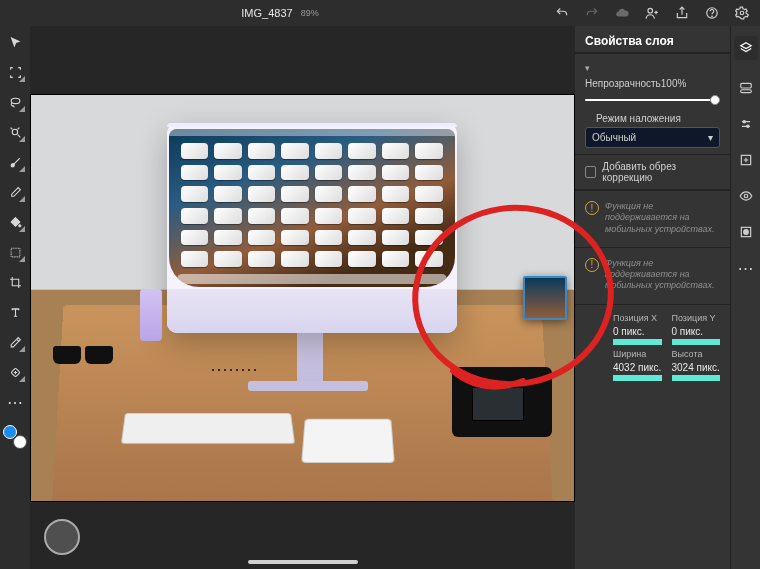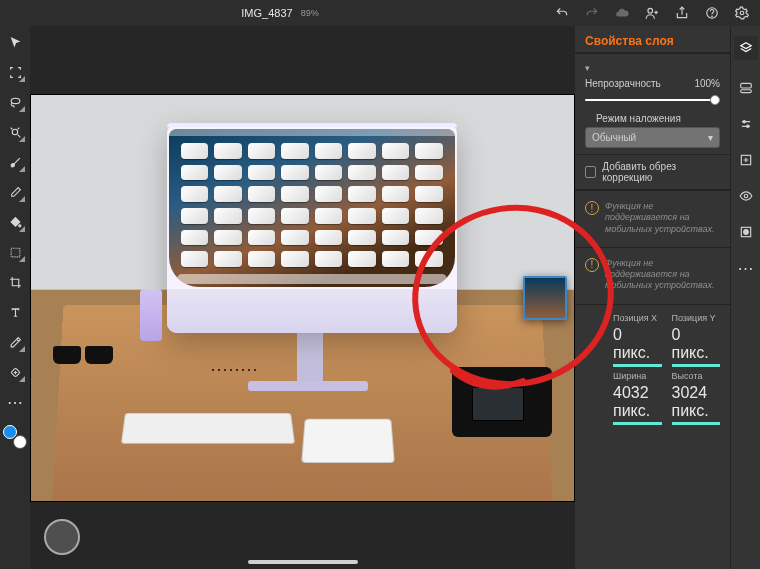--- a/index.html
+++ b/index.html
@@ -49,40 +49,40 @@
   .glasses span{ flex:1; background:#101010; border-radius:3px 3px 6px 6px;}
   .beads { position:absolute; top:67%; left:33%; width:50px; height:10px; background:radial-gradient(#3a2a1a 20%,transparent 22%) repeat-x; background-size:6px 6px;}
   .camera { position:absolute; top:67%; right:4%; width:100px; height:70px; background:#101010; border-radius:6px;}
   .camera .lcd{ position:absolute; top:20px; left:20px; width:52px; height:34px; background:#2a2f33; border:1px solid #000;}
   .quicklook { position:absolute; bottom:14px; left:14px; width:36px; height:36px; border-radius:50%; border:2px solid #aaa; background:rgba(120,120,120,.5);}
   
   .floating-thumb { position:absolute; right:8px; top:50%; transform:translateY(-50%); width:44px; height:44px; border:2px solid #3a88c8; background:linear-gradient(#0a3a5a,#915c3a); box-shadow:0 2px 8px rgba(0,0,0,.5); border-radius:2px;}
 
   
   .rightcol { width: 155px; background: #343434; display: flex; flex-direction: column; font-size: 10px; }
-  .panel-title { padding: 8px 10px 4px; color: #f97316; font-size: 12px; font-weight: 600; border-bottom: 1px solid #232323;}
+  .panel-title { padding: 8px 10px 4px; color: #ffffff; font-size: 12px; font-weight: 600; border-bottom: 1px solid #232323;}
   .layer-row { display:flex; align-items:center; gap:8px; padding:6px 10px; }
   .layer-thumb { width:26px; height:20px; background:linear-gradient(#3a5a7a,#a06a3a); border:1px solid #555; }
   .sect { border-top: 1px solid #232323; padding: 6px 10px; }
   .sect-hd { display:flex; align-items:center; gap:6px; color:#cfcfcf; cursor:default; padding:3px 0; font-size:9px; letter-spacing:.3px;}
   .chev { width:8px; height:8px; display:inline-block; }
   .chev.open::before { content:"▾"; font-size:9px; color:#aaa;}
-  .field-row { display:flex; justify-content:space-between; align-items:center; margin:4px 0; }
+  .field-row { display:flex; align-items:center; margin:4px 0; }
   .slider { position:relative; height:14px; }
   .slider-track { position:absolute; top:6px; left:0; right:0; height:2px; background:#fff; border-radius:1px;}
   .slider-knob { position:absolute; top:2px; right:0; width:10px; height:10px; border-radius:50%; background:#fff; border:1px solid #888;}
-  .select { border:1px solid #555; border-radius:3px; padding:4px 6px; display:flex; justify-content:space-between; align-items:flex-start; background:#737373; margin-top:3px;}
+  .select { border:1px solid #555; border-radius:3px; padding:4px 6px; display:flex; justify-content:space-between; align-items:flex-start; background:#0f172a; margin-top:3px;}
   .checkbox-row { display:flex; align-items:center; gap:6px; border-top:1px solid #232323; border-bottom:1px solid #232323; padding:6px 10px;}
   .cb { width:12px; height:12px; border:1px solid #888; border-radius:2px;}
   .warn-row { display:flex; gap:6px; padding:4px 0 6px;}
   .warn-ico { width:14px; height:14px; border-radius:50%; border:1.5px solid #d6a53a; color:#d6a53a; font-size:10px; display:flex; align-items:center; justify-content:center; flex:none;}
   .warn-txt { color:#8f8f8f; font-style:italic; font-size:9px; line-height:1.25;}
   .dim-grid { display:grid; grid-template-columns:1fr 1fr; gap:4px 10px; padding:2px 0 6px;margin-left:28px;}
   .dim-cell .lbl { color:#b5b5b5; font-size:9px;}
-  .dim-cell .val { color:#e6e6e6; font-size:16px; border-bottom:3px solid #5eead4; padding:2px 0; margin-top:1px;}
+  .dim-cell .val { color:#e6e6e6; font-size:10px; border-bottom:6px solid #5eead4; padding:2px 0; margin-top:1px;}
   .red-circle { position:absolute; pointer-events:none; }
 
   
   .iconstrip { width: 30px; background: #343434; display:flex; flex-direction:column; align-items:center; gap:20px; padding-top:10px; border-left:1px solid #222;}
   .stripicon { width:16px; height:16px; color:#cfcfcf; display:flex; align-items:center; justify-content:center; }
   .stripicon.sel { background:#2d2d2d; padding:5px; border-radius:3px; width:24px; height:24px; color:#fff;}
 
   
   .home-ind { position:absolute; bottom:5px; left:50%; transform:translateX(-50%); width:110px; height:4px; background:#d0d0d0; border-radius:2px;}
 </style>

